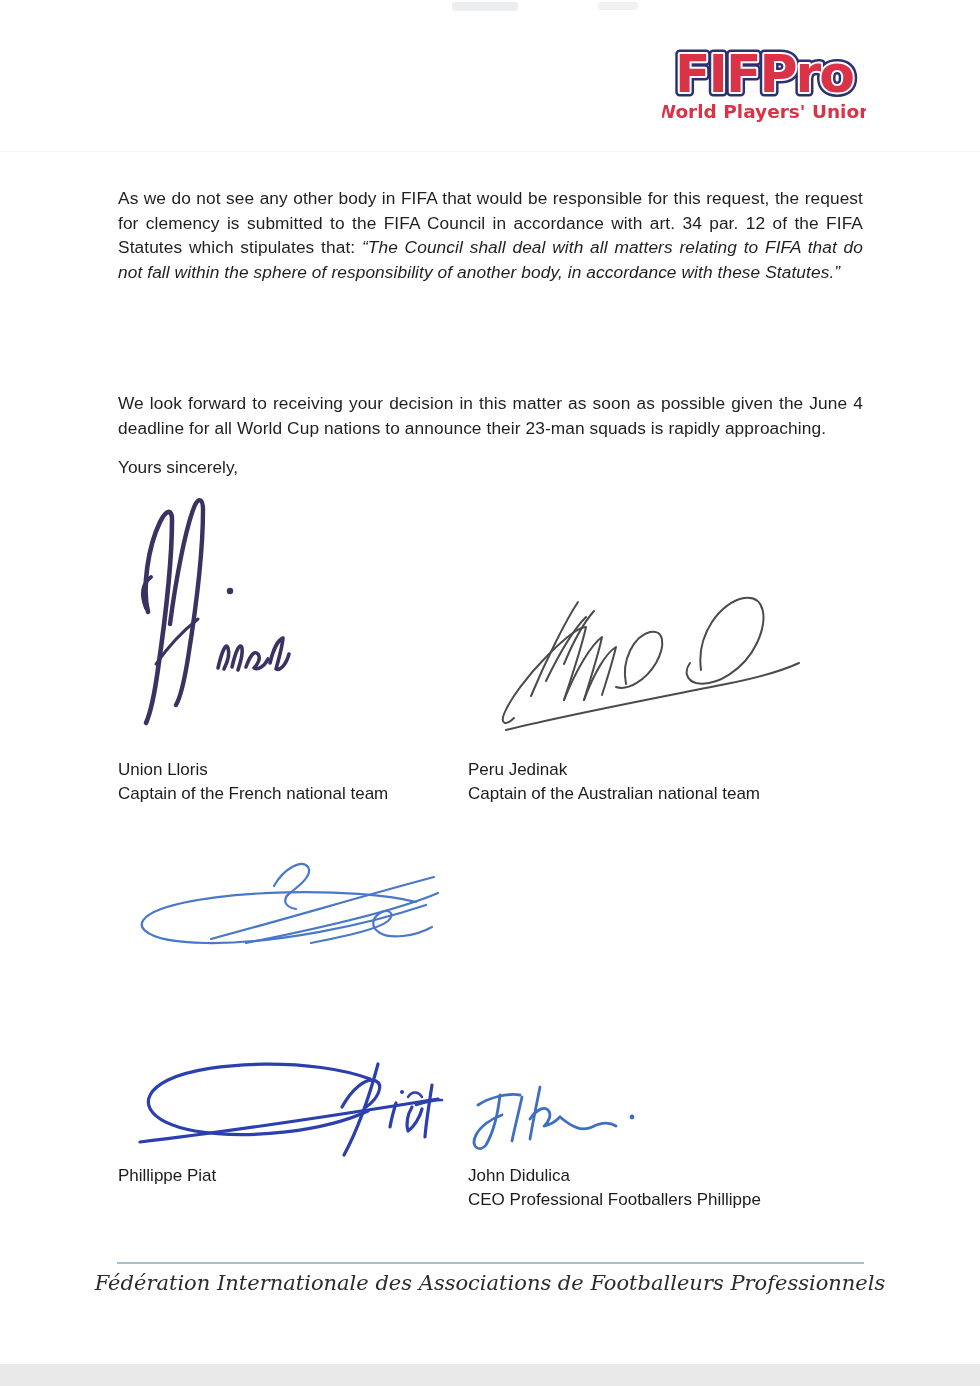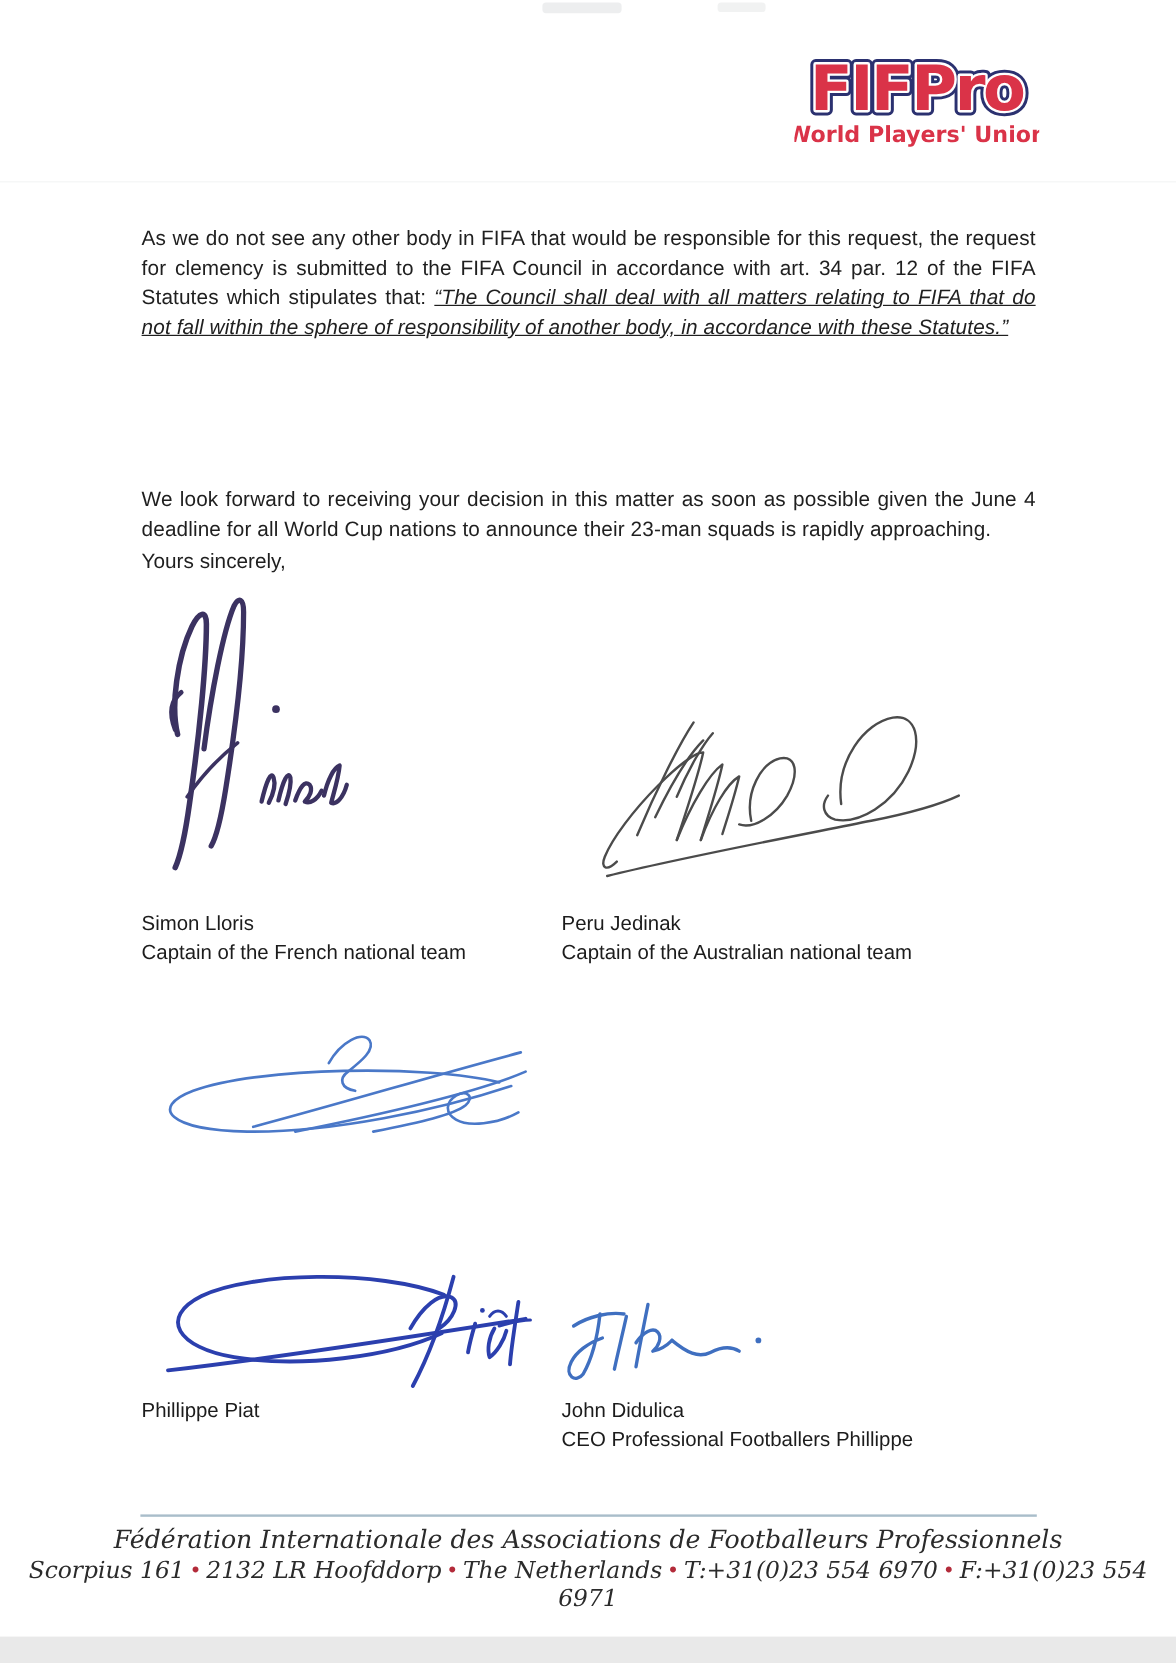--- a/index.html
+++ b/index.html
@@ -21,21 +21,21 @@
 
   
   .para{
     position:absolute;left:118px;width:745px;
     margin:0;
     font-size:17.3px;line-height:24.6px;
     text-align:justify;
     color:#1f1f1f;
     letter-spacing:0.1px;
   }
-  .italic{font-style:italic;text-decoration:underline;}
+  .italic{font-style:italic;}
   .closing{position:absolute;left:118px;margin:0;font-size:17.3px;color:#1f1f1f;}
 
   
   .sig{position:absolute;}
   .sig svg{display:block;overflow:visible;}
 
   
   .sig-label{position:absolute;width:360px;font-size:17px;line-height:24px;color:#1c1c1c;}
   .sig-label .name{margin:0;}
   .sig-label .title{margin:0;}
@@ -65,21 +65,21 @@
         <text x="102" y="58" font-size="52" letter-spacing="-2" fill="#ffffff" stroke="#ffffff" stroke-width="4" stroke-linejoin="round">FIFPro</text>
         <text x="102" y="58" font-size="52" letter-spacing="-2" fill="#da3348">FIFPro</text>
         <text x="102" y="84" font-size="18.5" letter-spacing="0" fill="#da3348">World Players' Union</text>
       </g>
     </svg>
   </div>
 
   <p class="para" style="top:186px;"><span>As we do not see any other body in FIFA that would be responsible for this request, the request for clemency is submitted to the FIFA Council in accordance with art. 34 par. 12 of the FIFA Statutes which stipulates that: </span><span class="italic">“The Council shall deal with all matters relating to FIFA that do not fall within the sphere of responsibility of another body, in accordance with these Statutes.”</span></p>
 
 
-  <p class="para" style="top:391px;margin-top:13px;">We look forward to receiving your decision in this matter as soon as possible given the June 4 deadline for all World Cup nations to announce their 23-man squads is rapidly approaching.</p>
+  <p class="para" style="top:391px;">We look forward to receiving your decision in this matter as soon as possible given the June 4 deadline for all World Cup nations to announce their 23-man squads is rapidly approaching.</p>
 
   <p class="closing" style="top:457px;">Yours sincerely,</p>
 
   <div class="sig" style="left:126px;top:492px;">
     <svg width="175" height="240" viewBox="0 0 175 240" fill="none" stroke="#3b3261" stroke-linecap="round" stroke-linejoin="round">
       <path d="M22,120 C16,96 22,55 34,30 C40,18 46,16 46,28 C46,62 40,122 32,177 C28,206 24,222 20,231" stroke-width="4.6"></path>
       <path d="M44,132 C50,86 60,34 69,13 C73,5 77,7 77,18 C77,56 70,116 62,166 C58,191 54,206 50,213" stroke-width="4.4"></path>
       <path d="M20,116 C15,103 16,92 25,85" stroke-width="4"></path>
       <path d="M30,172 C44,152 58,138 72,127" stroke-width="3"></path>
       <circle cx="104" cy="99" r="3.2" fill="#3b3261" stroke="none"></circle>
@@ -96,21 +96,21 @@
       <path d="M38,144 C30,152 24,150 28,140 C34,125 52,101 72,81 C90,63 104,53 110,53 C106,72 96,102 88,126"></path>
       <path d="M88,126 C100,96 115,71 126,63 C122,82 114,106 108,126"></path>
       <path d="M108,126 C118,99 130,79 140,73 C136,90 130,108 126,121"></path>
       <path d="M150,110 C145,86 158,62 174,58 C188,55 190,71 180,89 C170,106 152,117 140,113"></path>
       <path d="M225,96 C220,60 245,28 268,24 C288,21 293,43 281,69 C268,96 240,113 220,109 C210,106 208,97 214,89"></path>
       <path d="M30,156 C90,141 180,124 250,110 C280,104 306,97 323,89"></path>
     </svg>
   </div>
 
   <div class="sig-label" style="left:118px;top:758px;">
-    <p class="name">Simon Lloris</p>
+    <p class="name">Union Lloris</p>
     <p class="title">Captain of the French national team</p>
   </div>
   <div class="sig-label" style="left:468px;top:758px;">
     <p class="name">Peru Jedinak</p>
     <p class="title">Captain of the Australian national team</p>
   </div>
 
   <div class="sig" style="left:116px;top:846px;">
     <svg width="335" height="115" viewBox="0 0 335 115" fill="none" stroke="#4a78c8" stroke-linecap="round" stroke-linejoin="round" stroke-width="2.2">
       <path d="M158,40 C168,22 186,13 192,21 C197,29 184,39 174,47 C166,53 168,61 180,63"></path>
@@ -152,15 +152,14 @@
   <div class="sig-label" style="left:118px;top:1164px;">
     <p class="name">Phillippe Piat</p>
   </div>
   <div class="sig-label" style="left:468px;top:1164px;">
     <p class="name">John Didulica</p>
     <p class="title">CEO Professional Footballers Phillippe</p>
   </div>
 
   <div class="footer-rule"></div>
   <p class="footer-line footer-line1">Fédération Internationale des Associations de Footballeurs Professionnels</p>
-  <p class="footer-line footer-line2"><span>Scorpius 161</span><span class="bullet">•</span><span>2132 LR Hoofddorp</span><span class="bullet">•</span><span>The Netherlands</span><span class="bullet">•</span><span>T:+31(0)23 554 6970</span><span class="bullet">•</span><span>F:+31(0)23 554 6971</span></p>
 
 </div>
 
 </body></html>

